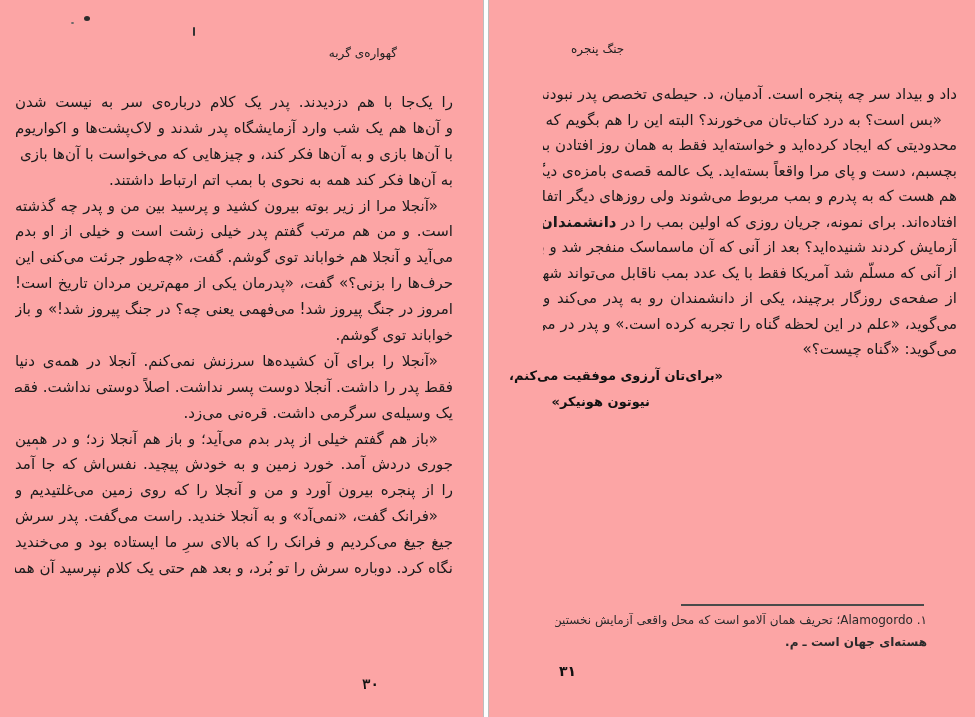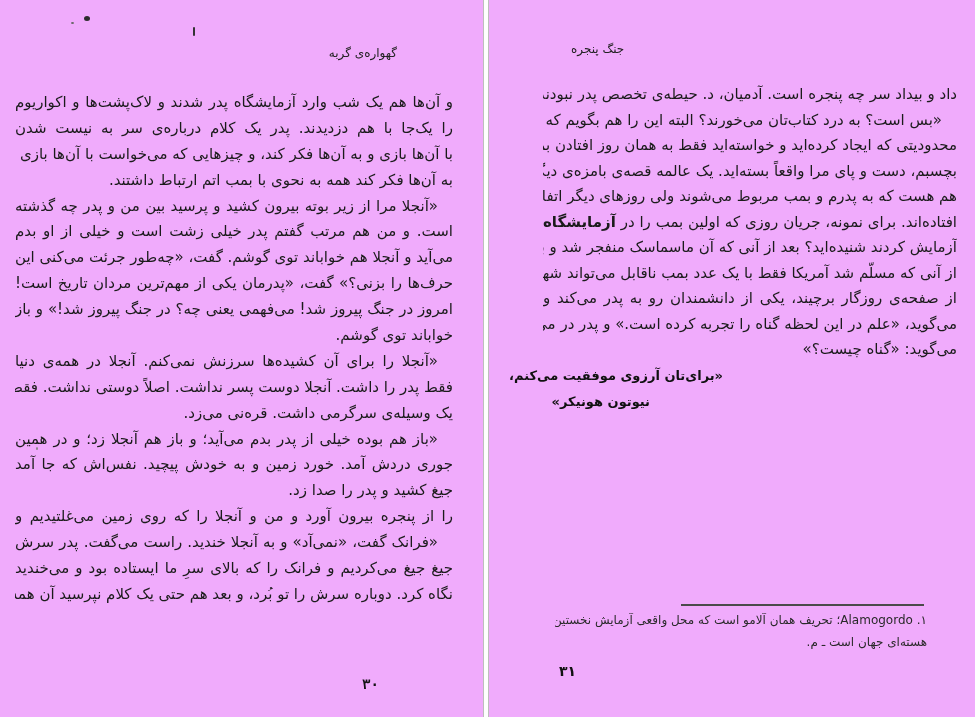--- a/index.html
+++ b/index.html
@@ -1,20 +1,20 @@
 <!DOCTYPE html>
 <html lang="fa"><head>
 <meta charset="utf-8">
 <style>
   html,body{margin:0;padding:0;}
   body{
     width:975px;height:717px;position:relative;background:#fefefe;
     font-family:"DejaVu Sans",sans-serif;color:#1b1b1b;overflow:hidden;
   }
-  .page{position:absolute;top:0;height:717px;background:#f0abfc;}
+  .page{position:absolute;top:0;height:717px;background:#fca5a5;}
   #page-left{left:0;width:483px;}
   #page-right{left:489px;width:486px;}
   .gutter{position:absolute;top:0;height:717px;width:1px;background:#bdbdbd;}
   .gutter.g1{left:483px;}
   .gutter.g2{left:488px;}
   .running-head{position:absolute;font-size:12px;color:#222;white-space:nowrap;direction:rtl;}
   #page-left .running-head{top:46px;right:86px;}
   #page-right .running-head{top:42px;left:82px;}
   .text-block{position:absolute;direction:rtl;}
   #page-left .text-block{top:90px;right:30px;width:438px;}
@@ -27,76 +27,75 @@
   #page-right .line{line-height:25.5px;height:25.5px;}
   .line.ind{padding-right:15px;}
   .line.end{text-align-last:right;}
   .line b{font-weight:bold;}
   .sig{position:absolute;direction:rtl;font-weight:bold;font-size:13px;white-space:nowrap;color:#111;}
   #sig1{top:368px;right:252px;}
   #sig2{top:394px;right:325px;}
   .footnote-rule{position:absolute;top:604px;left:192px;width:243px;height:2px;background:#4a4a4a;}
   .fn{position:absolute;direction:rtl;font-size:12px;color:#2a2a2a;white-space:nowrap;}
   #fn1{top:613px;right:48px;width:372px;text-align:justify;text-align-last:justify;overflow:hidden;}
-  #fn2{top:635px;right:48px;width:372px;text-align:right;}
+  #fn2{top:635px;right:48px;width:372px;text-align:right;font-weight:bold;}
   .page-number{position:absolute;font-weight:bold;font-size:14px;color:#111;}
   #pn-left{left:362px;top:676px;font-family:Liberation Mono, monospace;}
   #pn-right{left:70px;top:663px;}
   .speck{position:absolute;background:#2b2b2b;border-radius:50%;}
   .speck.s1{left:84px;top:16px;width:6px;height:5px;}
   .speck.s2{left:71px;top:22px;width:3px;height:2px;background:#666;}
   .speck.s3{left:193px;top:27px;width:2px;height:9px;border-radius:1px;background:#333;}
   .speck.s4{left:36px;top:447px;width:2px;height:3px;background:#888;}
 </style>
 </head>
 <body>
 
 <div class="page" id="page-left">
   <div class="speck s1"></div>
   <div class="speck s2"></div>
   <div class="speck s3"></div>
   <div class="speck s4"></div>
   <div class="running-head">گهواره‌ی گربه</div>
   <div class="text-block" id="left-lines">
+      <div class="line"><span>را یک‌جا با هم دزدیدند. پدر یک کلام درباره‌ی سر به نیست شدن</span></div>
       <div class="line"><span>و آن‌ها هم یک شب وارد آزمایشگاه پدر شدند و لاک‌پشت‌ها و اکواریوم</span></div>
-      <div class="line"><span>را یک‌جا با هم دزدیدند. پدر یک کلام درباره‌ی سر به نیست شدن</span></div>
       <div class="line"><span>با آن‌ها بازی و به آن‌ها فکر کند، و چیزهایی که می‌خواست با آن‌ها بازی و</span></div>
       <div class="line end"><span>به آن‌ها فکر کند همه به نحوی با بمب اتم ارتباط داشتند.</span></div>
       <div class="line ind"><span>«آنجلا مرا از زیر بوته بیرون کشید و پرسید بین من و پدر چه گذشته</span></div>
       <div class="line"><span>است. و من هم مرتب گفتم پدر خیلی زشت است و خیلی از او بدم</span></div>
       <div class="line"><span>می‌آید و آنجلا هم خواباند توی گوشم. گفت، «چه‌طور جرئت می‌کنی این</span></div>
       <div class="line"><span>حرف‌ها را بزنی؟» گفت، «پدرمان یکی از مهم‌ترین مردان تاریخ است!</span></div>
       <div class="line"><span>امروز در جنگ پیروز شد! می‌فهمی یعنی چه؟ در جنگ پیروز شد!» و باز</span></div>
       <div class="line end"><span>خواباند توی گوشم.</span></div>
       <div class="line ind"><span>«آنجلا را برای آن کشیده‌ها سرزنش نمی‌کنم. آنجلا در همه‌ی دنیا</span></div>
       <div class="line"><span>فقط پدر را داشت. آنجلا دوست پسر نداشت. اصلاً دوستی نداشت. فقط</span></div>
       <div class="line end"><span>یک وسیله‌ی سرگرمی داشت. قره‌نی می‌زد.</span></div>
-      <div class="line ind"><span>«باز هم بوده خیلی از پدر بدم می‌آید؛ و باز هم آنجلا زد؛ و در همین</span></div>
+      <div class="line ind"><span>«باز هم گفتم خیلی از پدر بدم می‌آید؛ و باز هم آنجلا زد؛ و در همین</span></div>
       <div class="line"><span>جوری دردش آمد. خورد زمین و به خودش پیچید. نفس‌اش که جا آمد</span></div>
-      <div class="line end"><span>جیغ کشید و پدر را صدا زد.</span></div>
       <div class="line"><span>را از پنجره بیرون آورد و من و آنجلا را که روی زمین می‌غلتیدیم و</span></div>
       <div class="line ind"><span>«فرانک گفت، «نمی‌آد» و به آنجلا خندید. راست می‌گفت. پدر سرش</span></div>
       <div class="line"><span>جیغ جیغ می‌کردیم و فرانک را که بالای سرِ ما ایستاده بود و می‌خندید</span></div>
       <div class="line"><span>نگاه کرد. دوباره سرش را تو بُرد، و بعد هم حتی یک کلام نپرسید آن همه</span></div>
     </div>
   <div class="page-number" id="pn-left">۳۰</div>
 </div>
 
 <div class="gutter g1"></div>
 <div class="gutter g2"></div>
 
 <div class="page" id="page-right">
   <div class="running-head">جنگ پنجره</div>
   <div class="text-block" id="right-lines">
       <div class="line"><span>داد و بیداد سر چه پنجره است. آدمیان، د. حیطه‌ی تخصص پدر نبودند.</span></div>
       <div class="line ind"><span>«بس است؟ به درد کتاب‌تان می‌خورند؟ البته این را هم بگویم که با</span></div>
       <div class="line"><span>محدودیتی که ایجاد کرده‌اید و خواسته‌اید فقط به همان روز افتادن بمب</span></div>
       <div class="line"><span>بچسبم، دست و پای مرا واقعاً بسته‌اید. یک عالمه قصه‌ی بامزه‌ی دیگر</span></div>
       <div class="line"><span>هم هست که به پدرم و بمب مربوط می‌شوند ولی روزهای دیگر اتفاق</span></div>
-      <div class="line"><span>افتاده‌اند. برای نمونه، جریان روزی که اولین بمب را در </span><b>آزمایشگاه</b></div>
+      <div class="line"><span>افتاده‌اند. برای نمونه، جریان روزی که اولین بمب را در </span><b>دانشمندان</b></div>
       <div class="line"><span>آزمایش کردند شنیده‌اید؟ بعد از آنی که آن ماسماسک منفجر شد و بعد</span></div>
       <div class="line"><span>از آنی که مسلّم شد آمریکا فقط با یک عدد بمب ناقابل می‌تواند شهری را</span></div>
       <div class="line"><span>از صفحه‌ی روزگار برچیند، یکی از دانشمندان رو به پدر می‌کند و</span></div>
       <div class="line"><span>می‌گوید، «علم در این لحظه گناه را تجربه کرده است.» و پدر در می‌آید و</span></div>
       <div class="line end"><span>می‌گوید: «گناه چیست؟»</span></div>
     </div>
   <div class="sig" id="sig1">«برای‌تان آرزوی موفقیت می‌کنم،</div>
   <div class="sig" id="sig2">نیوتون هونیکر»</div>
   <div class="footnote-rule"></div>
   <div class="fn" id="fn1">۱. Alamogordo؛ تحریف همان آلامو است که محل واقعی آزمایش نخستین بمب</div>

